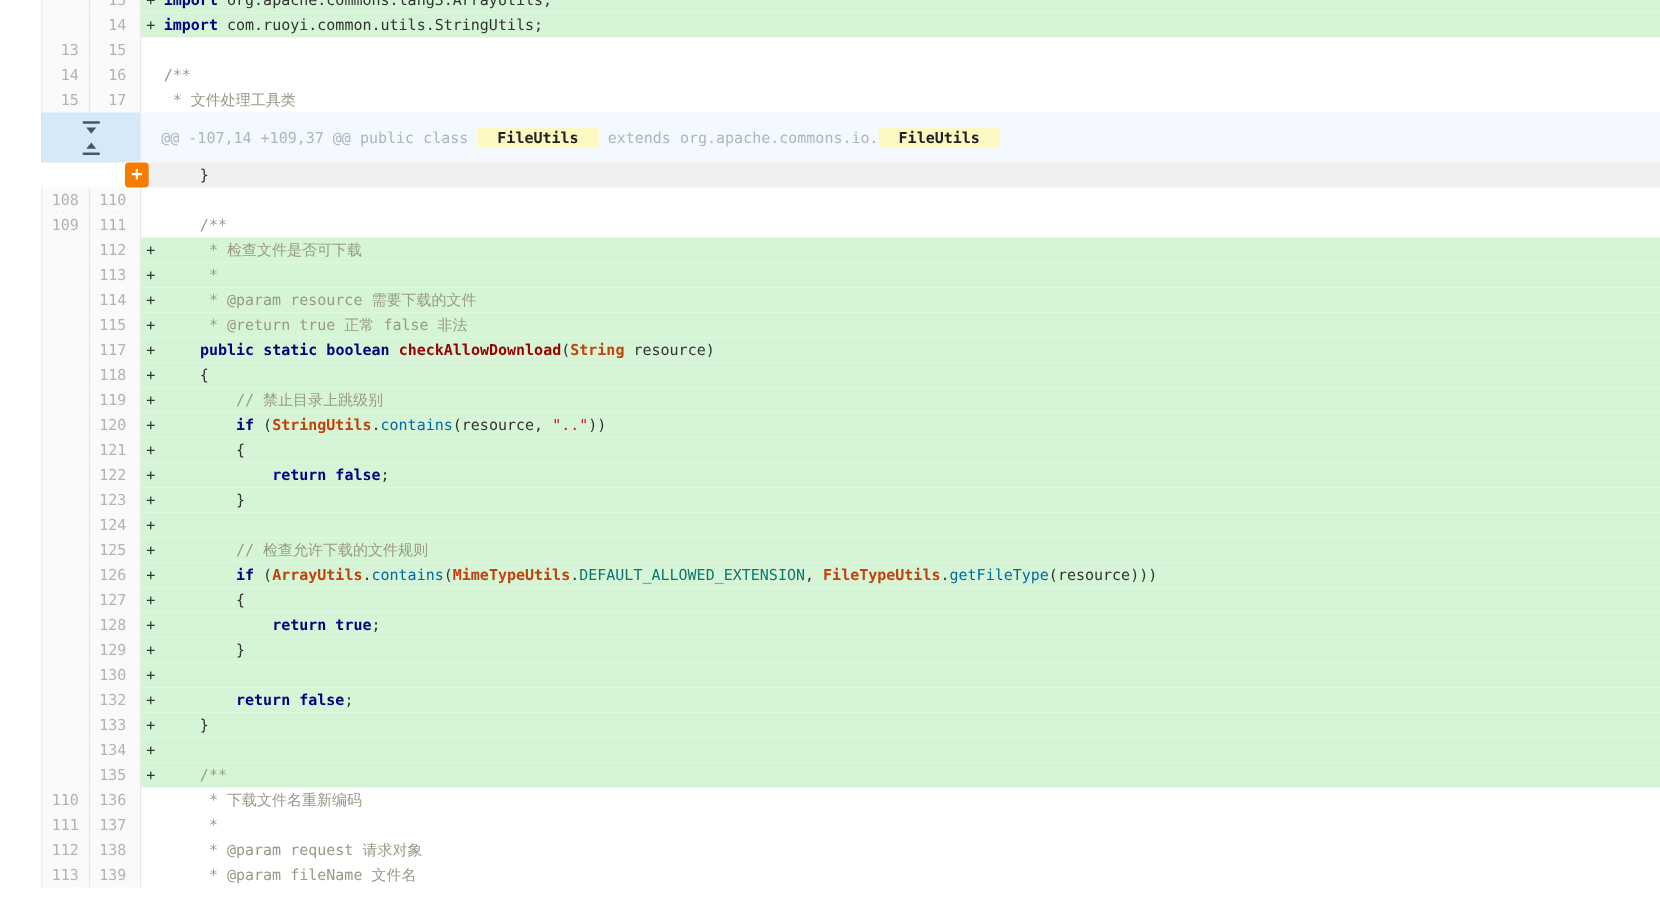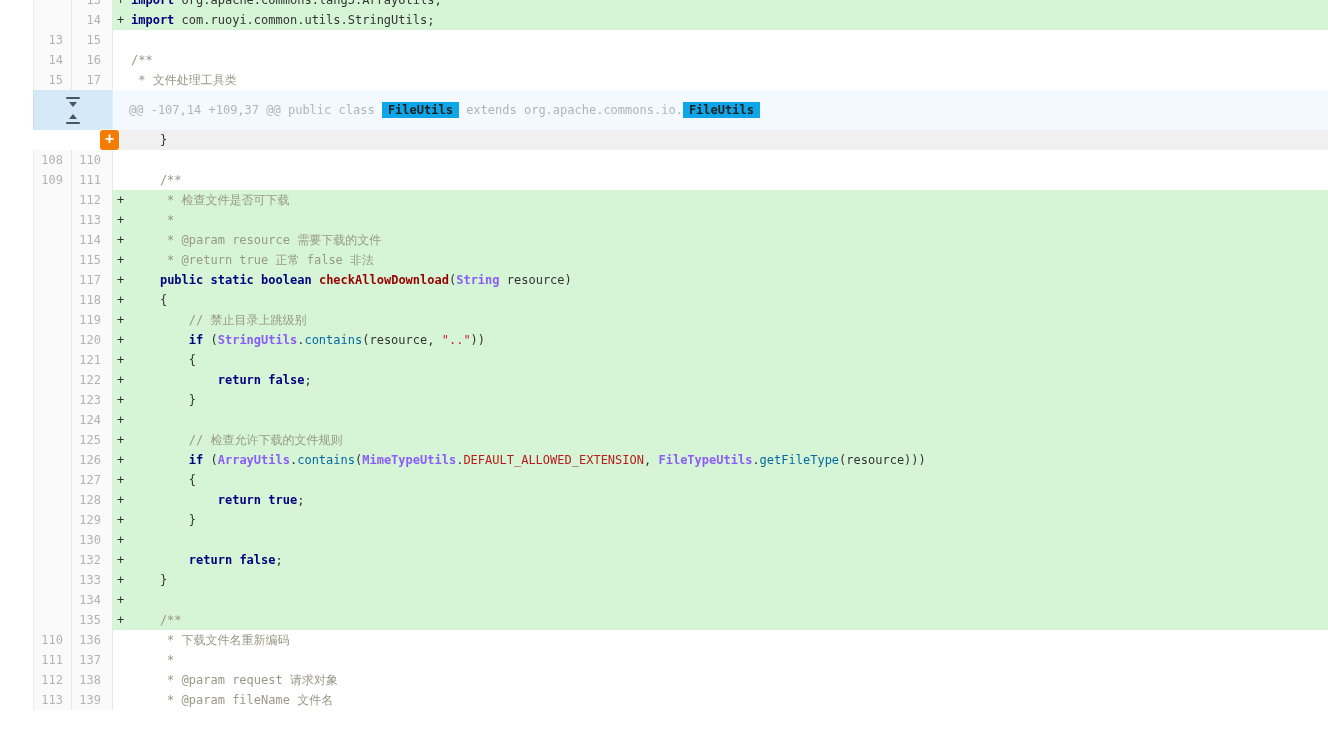--- a/index.html
+++ b/index.html
@@ -22,27 +22,27 @@
   .hunk-code{flex:1;background:#f3f9fe;color:#aeb6bd;white-space:pre;padding-left:16px;border-left:1px solid #e2eefa;}
   .expand-btn{width:24px;height:17px;display:flex;flex-direction:column;align-items:center;justify-content:center;cursor:pointer;}
   .ebar{width:14px;height:2px;background:#4a5560;border-radius:1px;}
   .etri-down{width:0;height:0;border-left:4px solid transparent;border-right:4px solid transparent;
     border-top:5px solid #4a5560;margin-top:3px;}
   .etri-up{width:0;height:0;border-left:4px solid transparent;border-right:4px solid transparent;
     border-bottom:5px solid #4a5560;margin-bottom:3px;}
   
   .pl{color:#333;}
   .k{color:#000080;font-weight:bold;}
-  .nc{color:#8b5cf6;font-weight:bold;}
+  .nc{color:#c2410c;font-weight:bold;}
   .nf{color:#990000;font-weight:bold;}
   .na{color:#0369a1;}
-  .no{color:#b91c1c;}
+  .no{color:#0f766e;}
   .s{color:#dd1144;}
   .c{color:#999988;}
-  .hl{background:#0ea5e9;color:#222;font-weight:bold;padding:1px 6px;}
+  .hl{background:#fef9c3;color:#222;font-weight:bold;padding:1px 16px;}
   
   .add-comment{position:absolute;left:67px;top:0;width:19px;height:20px;background:#f57c00;
     border-radius:3px;color:#fff;font-size:15px;font-weight:bold;line-height:19px;text-align:center;
     cursor:pointer;z-index:3;box-shadow:0 0 0 1px rgba(255,255,255,.6);}
 </style>
 </head>
 <body>
 
 <div class="diff-wrap" id="diff">
     <div class="row add">

